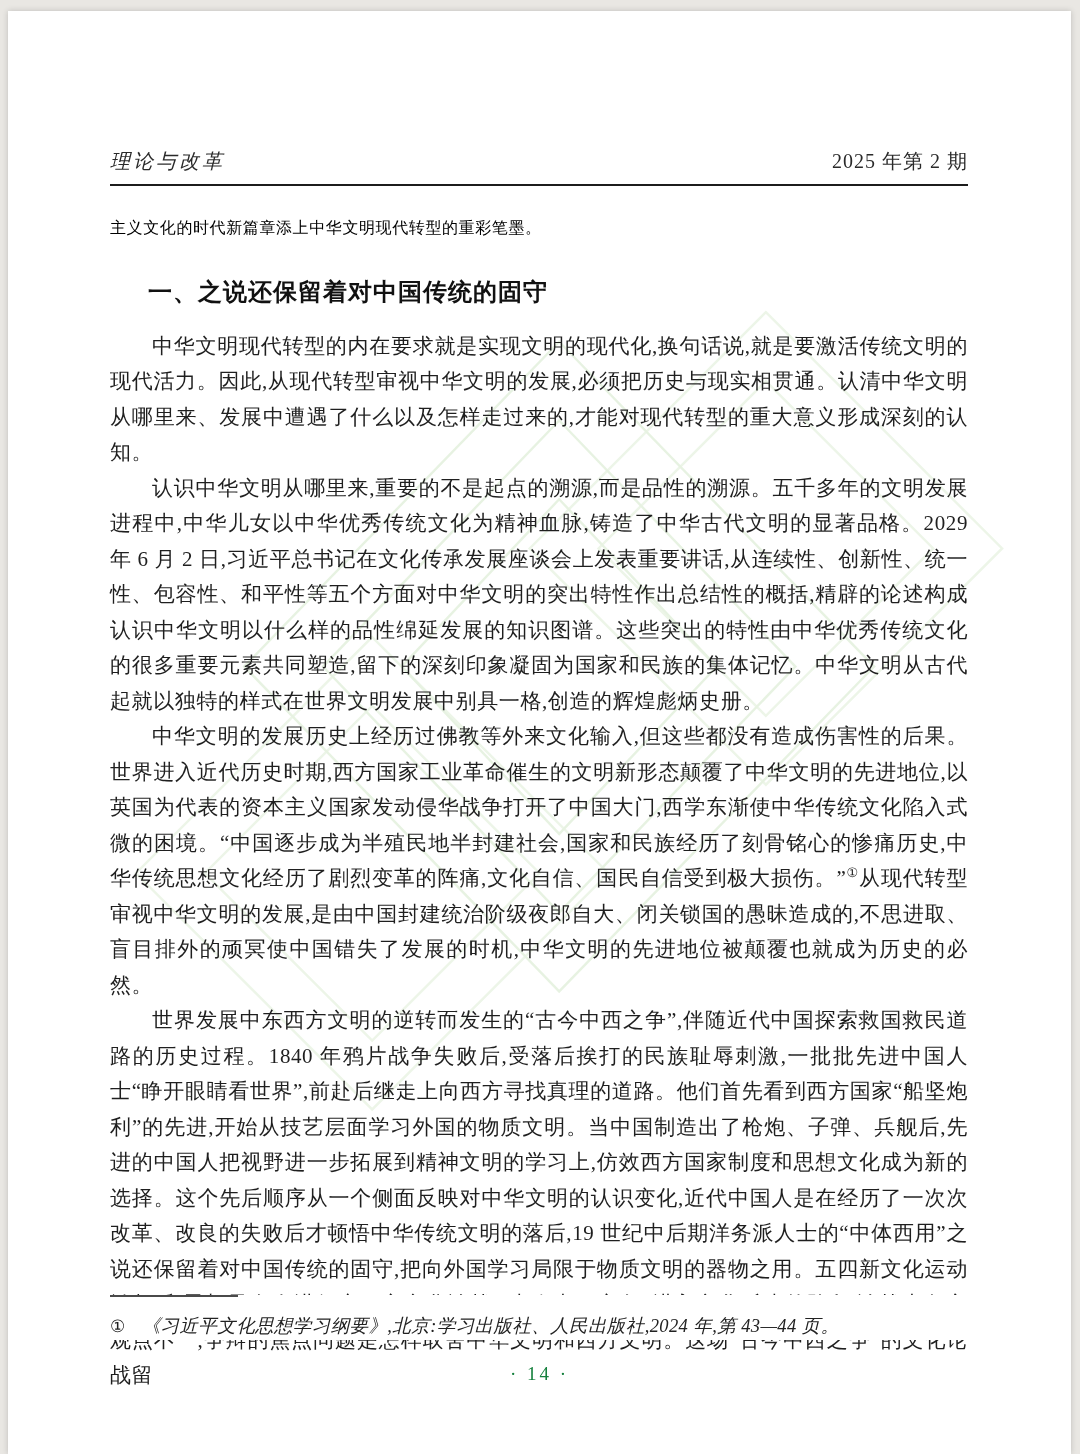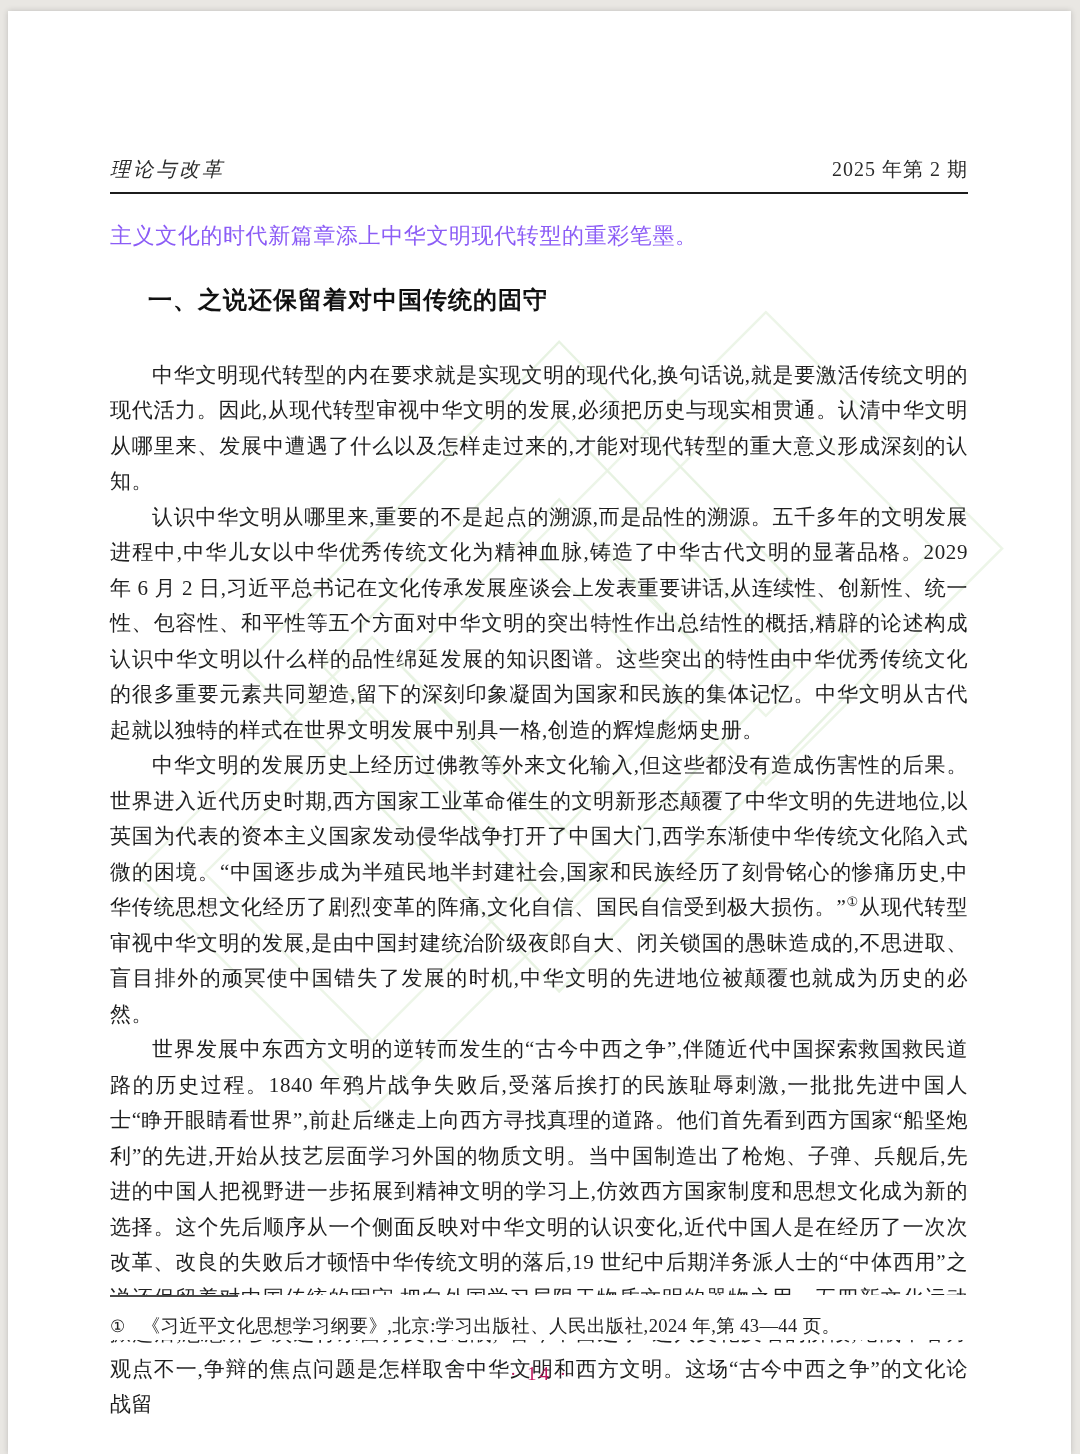--- a/index.html
+++ b/index.html
@@ -23,21 +23,21 @@
   }
   .watermark {
     position: absolute;
     left: 0; top: 0; width: 100%; height: 100%;
     pointer-events: none;
     opacity: 0.55;
   }
   .inner {
     position: relative;
     z-index: 1;
-    padding: 16px 103px 0 102px;
+    padding: 8px 103px 0 102px;
   }
   .header-row {
     padding-top: 88px;
     display: flex;
     justify-content: space-between;
     align-items: baseline;
     font-size: 20px;
     color: #2a2a2a;
   }
   .journal-name {
@@ -45,45 +45,45 @@
     letter-spacing: 3px;
   }
   .issue-label { letter-spacing: 1px; margin-top: 41px; }
   .header-rule {
     margin-top: 9px;
     border-bottom: 2px solid #1c1c1c;
     height: 0;
   }
   .lead {
     margin: 24px 0 0 0;
-    font-size: 22px;
+    font-size: 16px;
     line-height: 35.5px;
     letter-spacing: 0.6px;
-    color: #8b5cf6;
+    color: #000000;
     text-align: justify;
   }
   h2.section-heading {
     margin: 30px 0 0 0;
     font-family: "Liberation Sans", "DejaVu Sans", sans-serif;
     font-size: 24px;
     font-weight: 700;
     color: #111;
     text-indent: 38px;
     letter-spacing: 1px;
   }
   p.body-para {
     margin: 0;
     font-size: 21px;
     line-height: 35.5px;
     letter-spacing: 0.6px;
     color: #1f1f1f;
     text-align: justify;
     text-indent: 2em;
   }
-  p.body-para.first { margin-top: 42px; }
+  p.body-para.first { margin-top: 21px; }
   sup.note-ref {
     font-size: 0.62em;
     vertical-align: super;
     line-height: 0;
   }
   .footnote-wrap {
     position: absolute;
     z-index: 2;
     left: 102px;
     width: 858px;
@@ -102,30 +102,31 @@
     line-height: 27px;
     color: #222;
     letter-spacing: 0.4px;
   }
   .footnote-marker {
     flex: 0 0 auto;
     margin-right: 16px;
     font-size: 17px;
   }
   .footnote-text {
+    font-style: italic;
     text-align: justify;
   }
   .page-number {
     position: absolute;
     z-index: 2;
     left: 0; right: 0;
     top: 1352px;
     text-align: center;
     font-size: 19px;
-    color: #be185d;
+    color: #15803d;
     letter-spacing: 3px;
   }
 </style>
 </head>
 <body>
 
 <div class="stage">
   <div class="page">
 
     <svg class="watermark" viewBox="0 0 1080 1454" xmlns="http://www.w3.org/2000/svg" aria-hidden="true">

